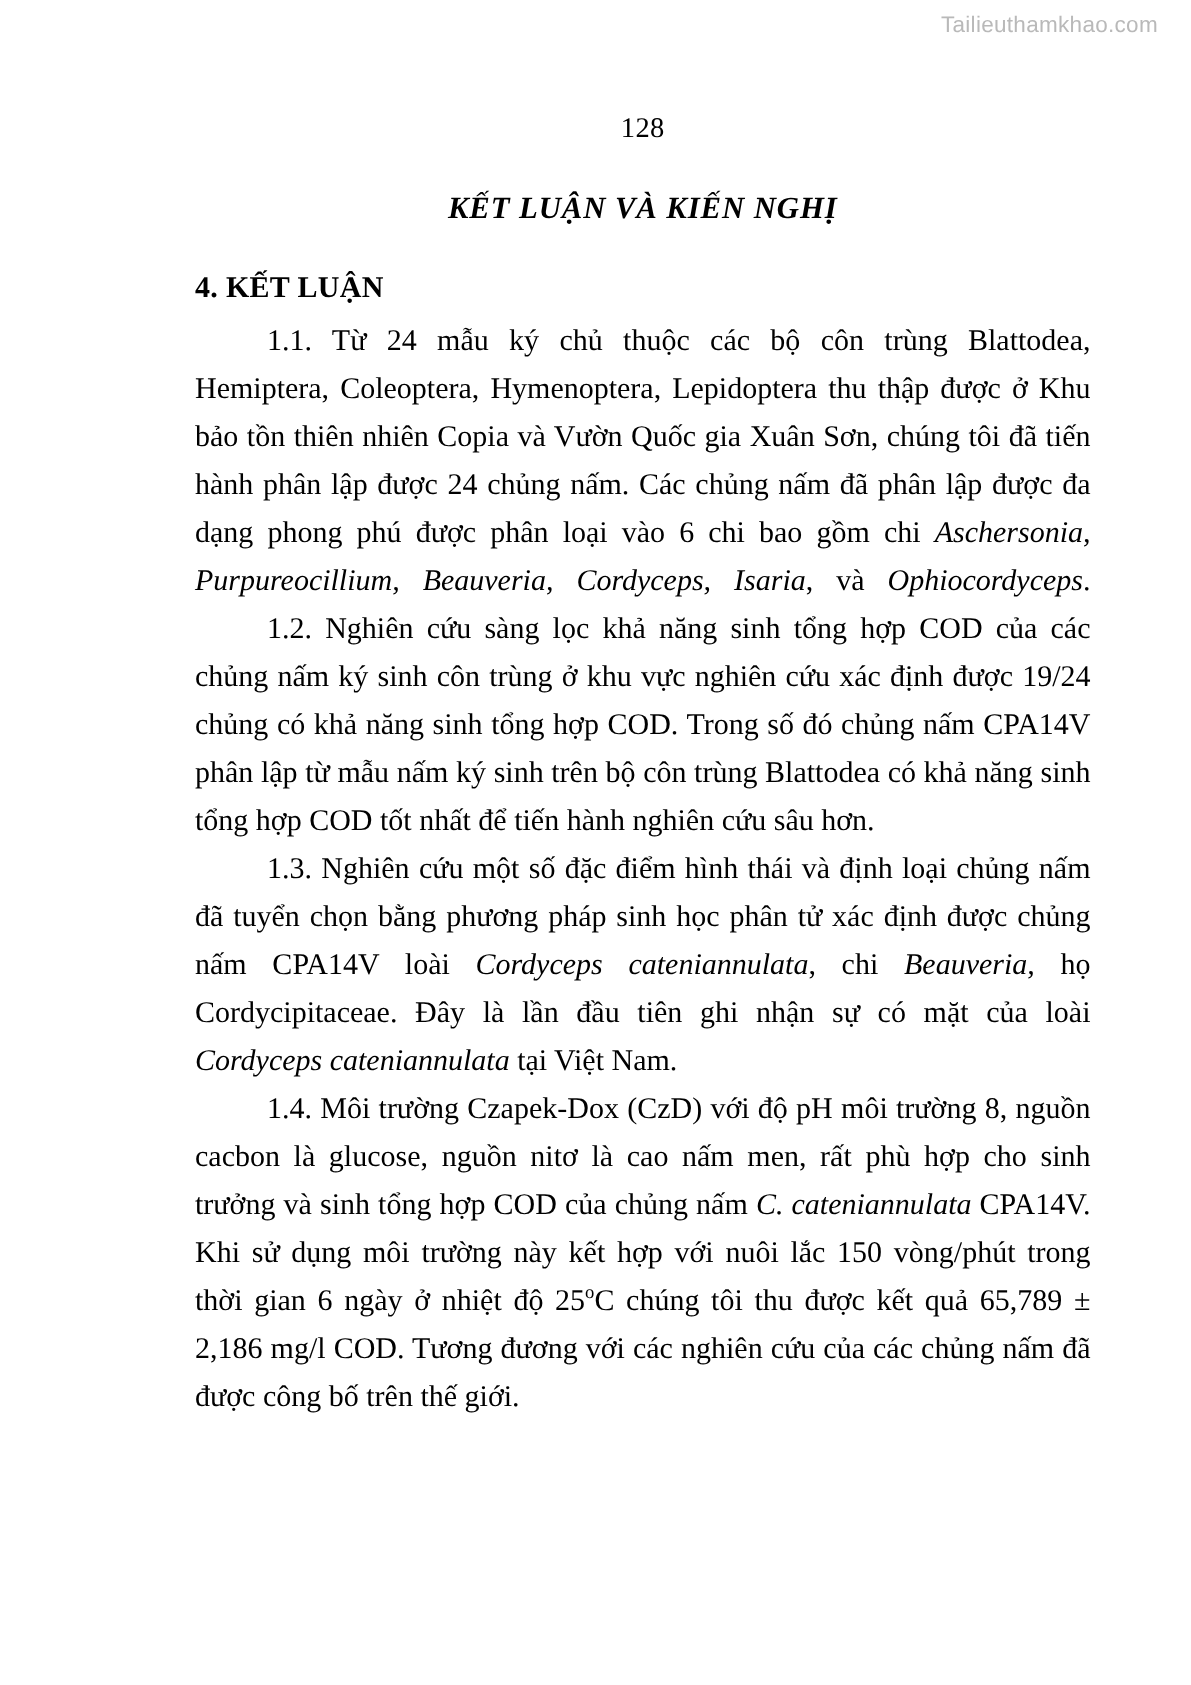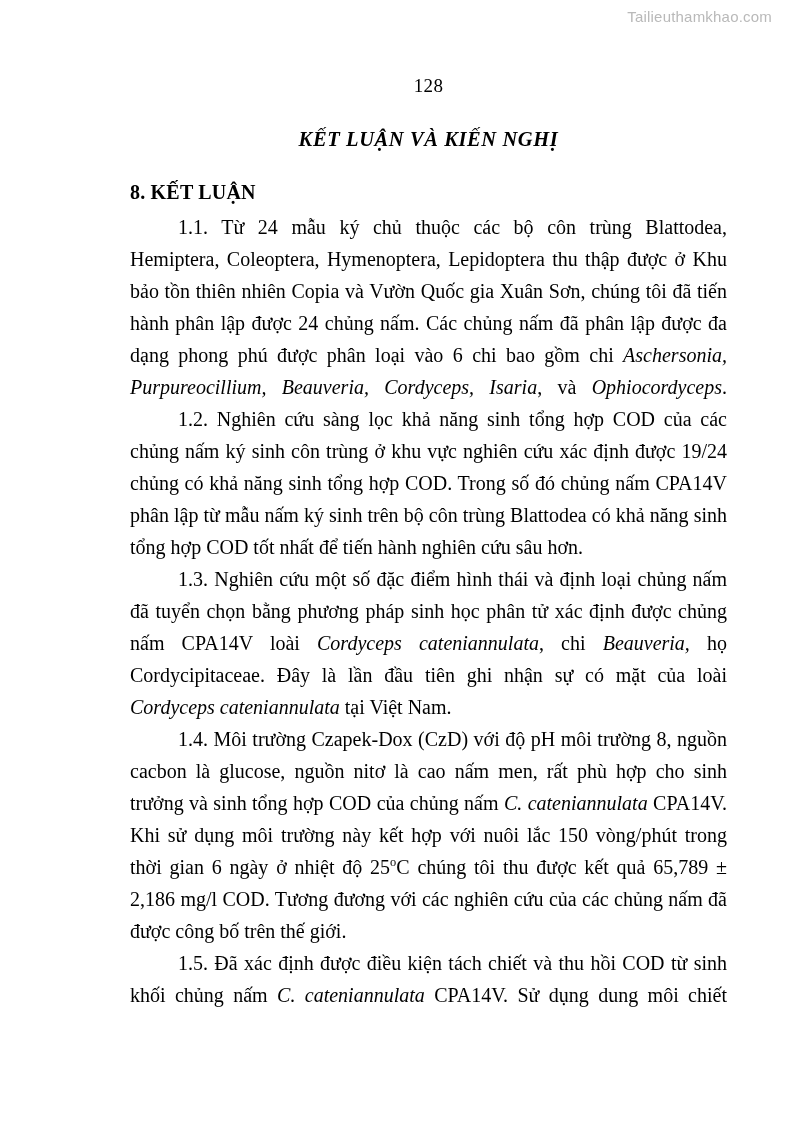--- a/index.html
+++ b/index.html
@@ -88,26 +88,25 @@
 <div class="page">
 
   <div class="watermark">Tailieuthamkhao.com</div>
 
   <div class="content">
 
     <div class="page-number">128</div>
 
     <div class="doc-title">KẾT LUẬN VÀ KIẾN NGHỊ</div>
 
-    <div class="section-heading">8. KẾT LUẬN</div>
+    <div class="section-heading">4. KẾT LUẬN</div>
 
     <p class="para first-para justify-last">1.1. Từ 24 mẫu ký chủ thuộc các bộ côn trùng Blattodea, Hemiptera, Coleoptera, Hymenoptera, Lepidoptera thu thập được ở Khu bảo tồn thiên nhiên Copia và Vườn Quốc gia Xuân Sơn, chúng tôi đã tiến hành phân lập được 24 chủng nấm. Các chủng nấm đã phân lập được đa dạng phong phú được phân loại vào 6 chi bao gồm chi <i class="it">Aschersonia, Purpureocillium, Beauveria, Cordyceps, Isaria</i>, và <i class="it">Ophiocordyceps</i>.</p>
 
     <p class="para">1.2. Nghiên cứu sàng lọc khả năng sinh tổng hợp COD của các chủng nấm ký sinh côn trùng ở khu vực nghiên cứu xác định được 19/24 chủng có khả năng sinh tổng hợp COD. Trong số đó chủng nấm CPA14V phân lập từ mẫu nấm ký sinh trên bộ côn trùng Blattodea có khả năng sinh tổng hợp COD tốt nhất để tiến hành nghiên cứu sâu hơn.</p>
 
     <p class="para">1.3. Nghiên cứu một số đặc điểm hình thái và định loại chủng nấm đã tuyển chọn bằng phương pháp sinh học phân tử xác định được chủng nấm CPA14V loài <i class="it">Cordyceps cateniannulata</i>, chi <i class="it">Beauveria,</i> họ Cordycipitaceae. Đây là lần đầu tiên ghi nhận sự có mặt của loài <i class="it">Cordyceps cateniannulata</i> tại Việt Nam.</p>
 
     <p class="para">1.4. Môi trường Czapek-Dox (CzD) với độ pH môi trường 8, nguồn cacbon là glucose, nguồn nitơ là cao nấm men, rất phù hợp cho sinh trưởng và sinh tổng hợp COD của chủng nấm <i class="it">C. cateniannulata</i> CPA14V. Khi sử dụng môi trường này kết hợp với nuôi lắc 150 vòng/phút trong thời gian 6 ngày ở nhiệt độ 25<span class="sup">o</span>C chúng tôi thu được kết quả 65,789 ± 2,186 mg/l COD. Tương đương với các nghiên cứu của các chủng nấm đã được công bố trên thế giới.</p>
 
-    <p class="para justify-last">1.5. Đã xác định được điều kiện tách chiết và thu hồi COD từ sinh khối chủng nấm <i class="it">C. cateniannulata</i> CPA14V. Sử dụng dung môi chiết</p>
 
   </div>
 </div>
 
 </body></html>

